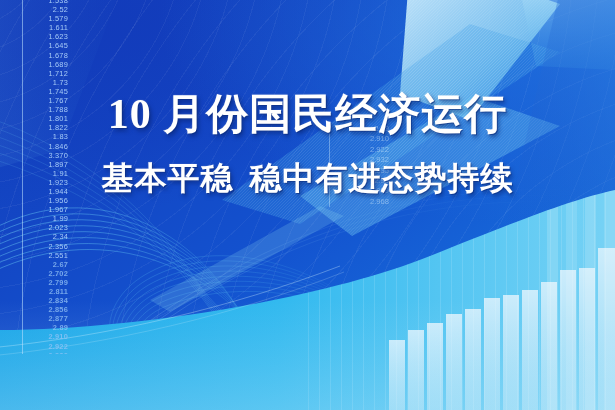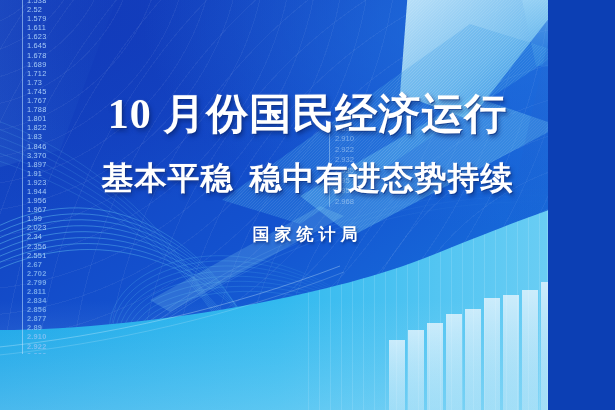--- a/index.html
+++ b/index.html
@@ -1,22 +1,23 @@
 <!DOCTYPE html>
 <html><head>
 <meta charset="utf-8">
 <style>
   html,body{margin:0;padding:0;background:#0c3fb4;}
   *{box-sizing:border-box;}
   #poster{
     position:relative;
-    width:548px;height:410px;
+    width:615px;height:410px;
     overflow:hidden;
     font-family:"Liberation Sans", sans-serif;
     background:#000000;
+    text-align:right;
   }
 
   
   .layer{position:absolute;inset:0;}
   .bg-base{
     background:
       radial-gradient(120% 90% at 92% 6%, rgba(36,120,226,0.75) 0%, rgba(20,70,195,0) 55%),
       radial-gradient(100% 80% at 10% 4%, rgba(18,58,186,0.95) 0%, rgba(16,62,190,0) 60%),
       linear-gradient(145deg,#1240bd 0%, #1346c4 28%, #1352cf 52%, #1666d8 72%, #1b7fe0 100%);
   }
@@ -313,16 +314,15 @@
       <span>2.95</span>
       <span>2.959</span>
       <span>2.968</span>
     </div>
 
   <div class="titles">
     <div class="t-line t1">10 月份国民经济运行</div>
     <div class="t-line t2">
       <span>基本平稳</span><span class="gap"></span><span>稳中有进态势持续</span>
     </div>
-    <div class="t-sub">国家统计局</div>
   </div>
 
 </div>
 
 </body></html>

